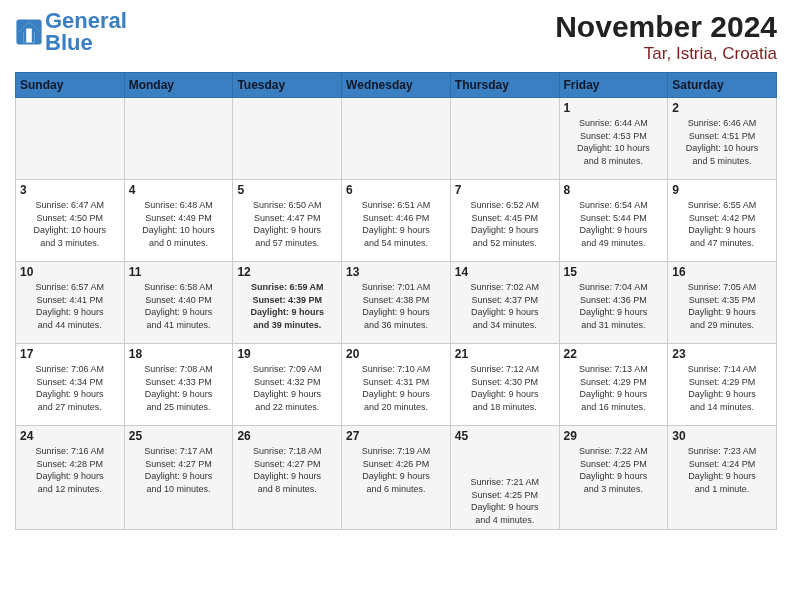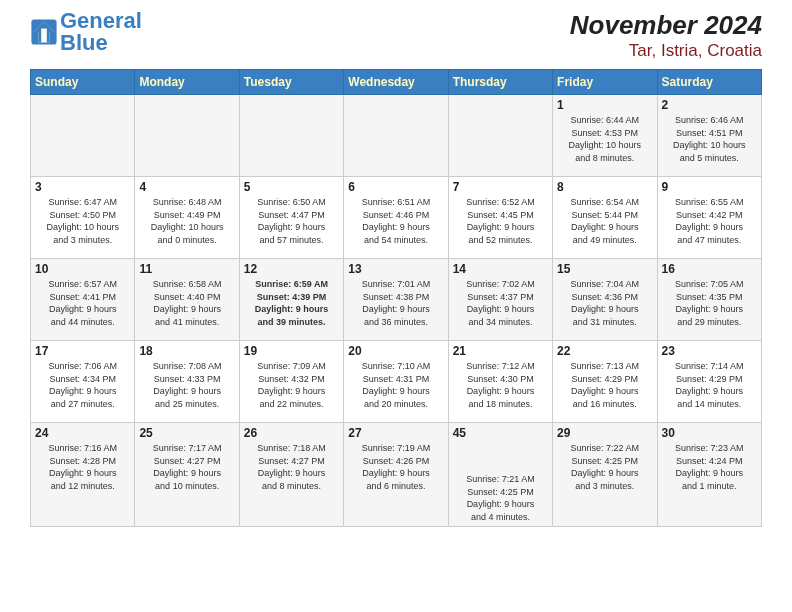--- a/index.html
+++ b/index.html
@@ -5,21 +5,21 @@
     * { margin: 0; padding: 0; box-sizing: border-box; }
     body {
       font-family: Arial, sans-serif;
       background: #fff;
       width: 792px;
       height: 612px;
       overflow: hidden;
     }
     .container {
       width: 792px;
-      padding: 10px 30px;
+      padding: 10px 15px;
     }
     .header {
       display: flex;
       justify-content: space-between;
       align-items: flex-start;
       margin-bottom: 8px;
     }
     .logo {
       display: flex;
       align-items: center;
@@ -35,37 +35,36 @@
     }
     .logo-icon {
       width: 28px;
       height: 28px;
       margin-right: 2px;
     }
     .title-section {
       text-align: right;
     }
     .month-title {
-      font-size: 26px;
+      font-size: 30px;
       font-weight: bold;
       color: #222;
-      font-style: italic;
     }
     .location {
       font-size: 17px;
       color: #7f1d1d;
     }
     table {
       width: 100%;
       border-collapse: collapse;
       table-layout: fixed;
     }
     thead th {
       background-color: #3a7fc1;
-      color: #fef9c3;
+      color: #0f172a;
       font-size: 12px;
       font-weight: bold;
       padding: 5px 4px;
       text-align: left;
       border: 1px solid #2a6fa8;
     }
     tbody td {
       border: 1px solid #ccc;
       vertical-align: top;
       padding: 3px 4px;

